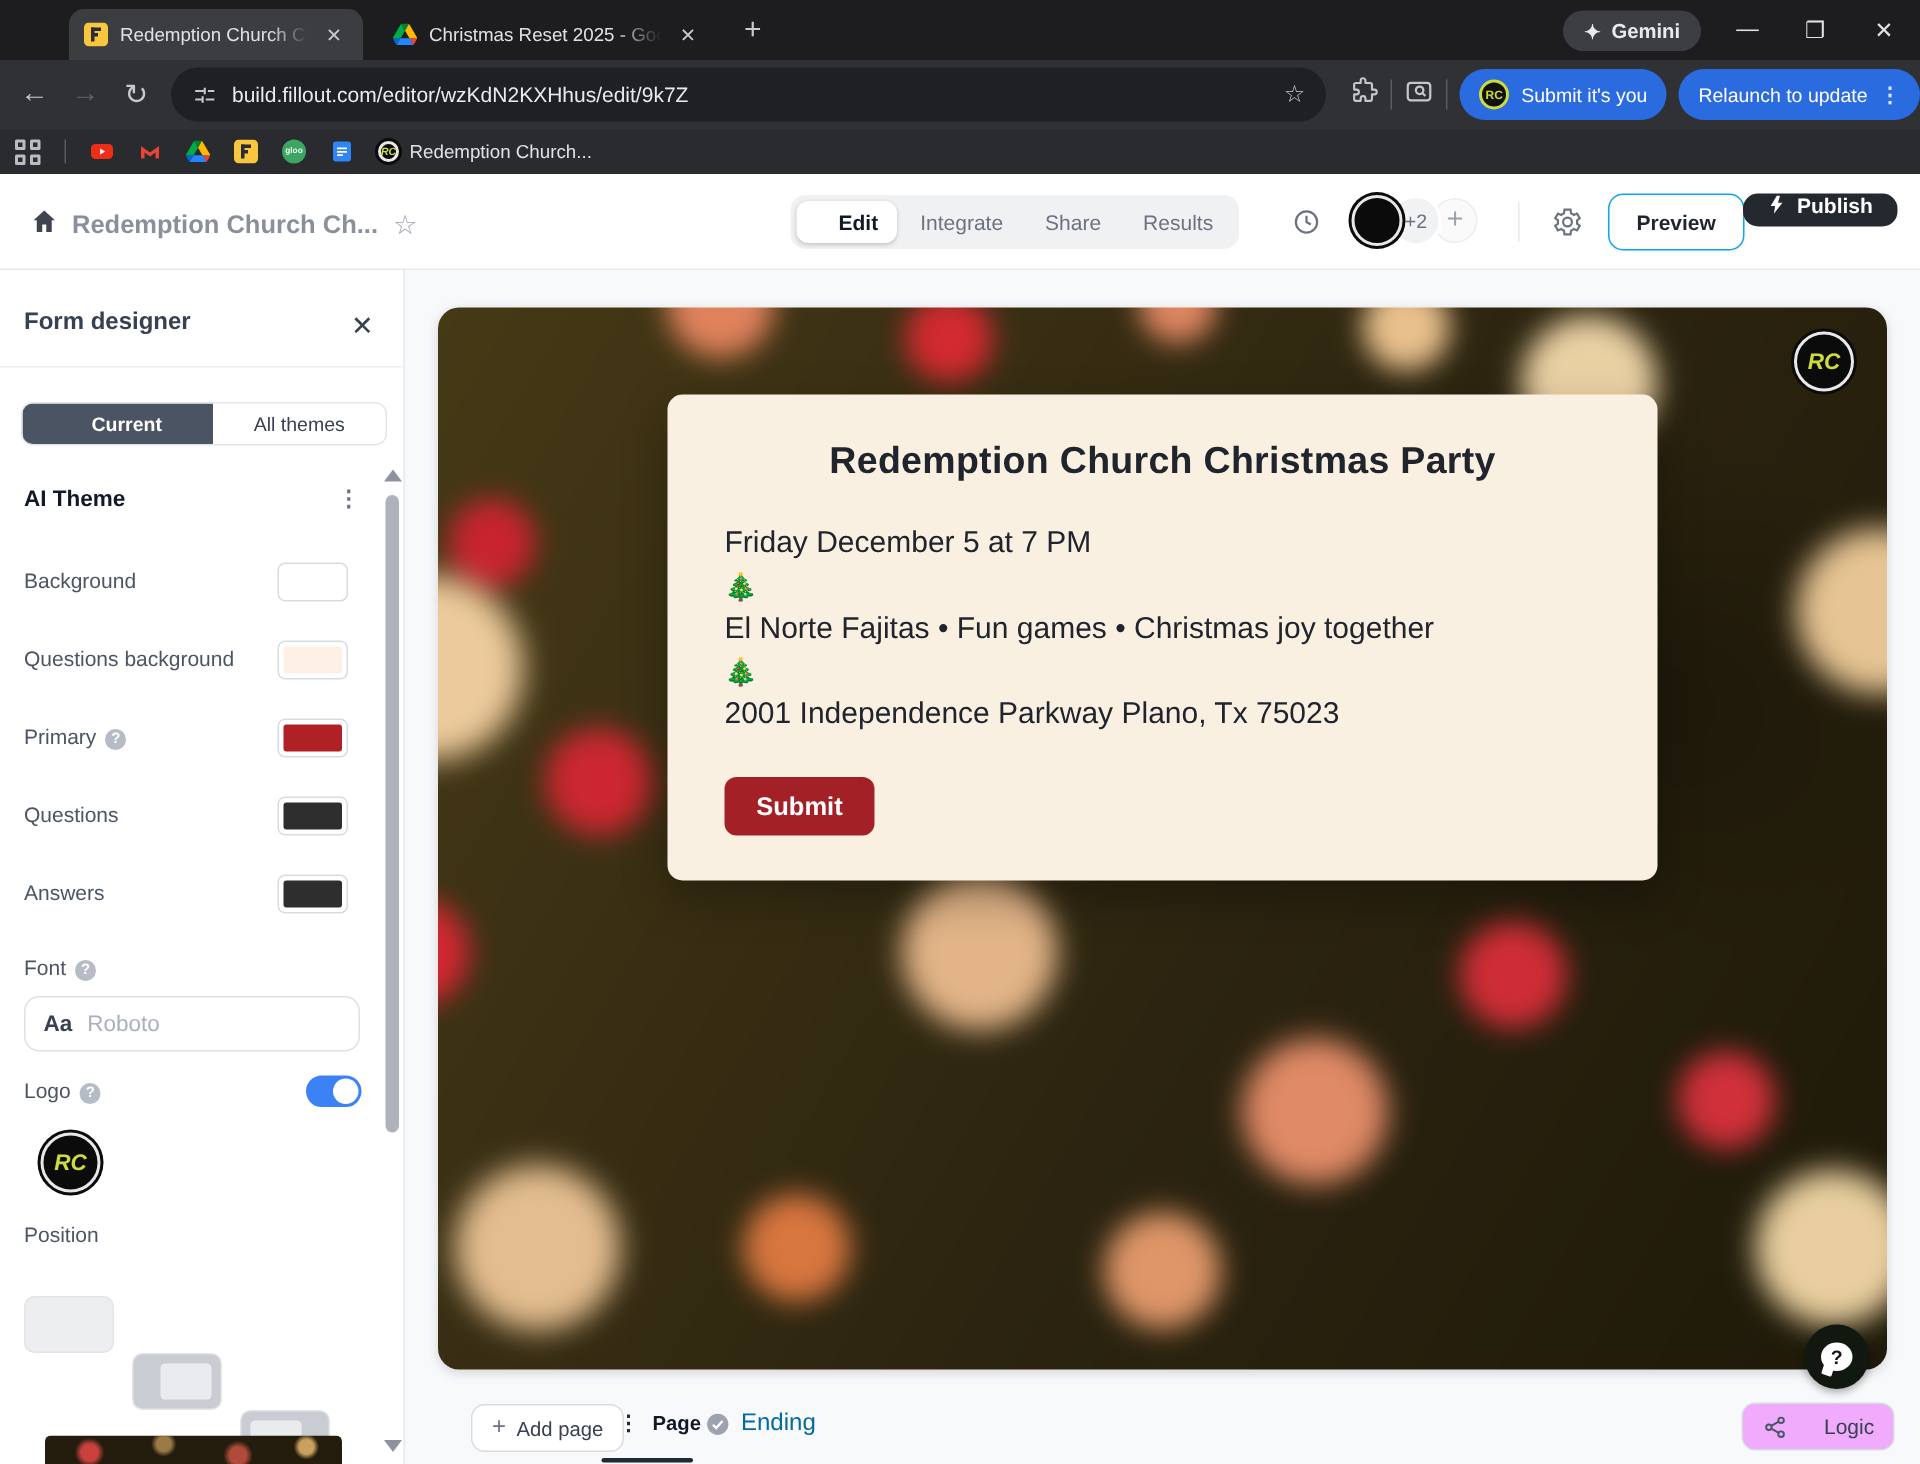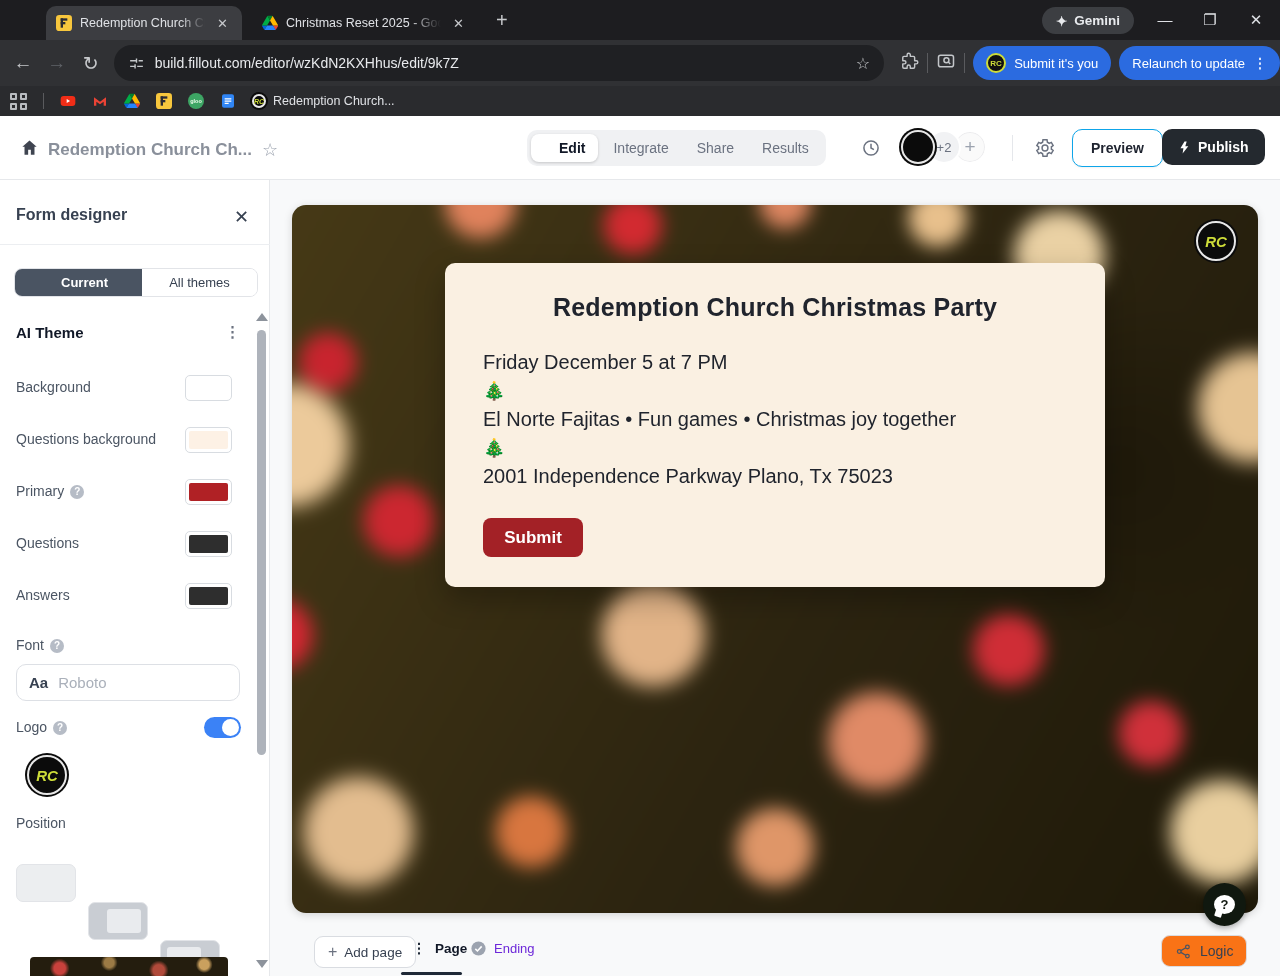--- a/index.html
+++ b/index.html
@@ -43,21 +43,21 @@
   .app-header { left:0; top:116px; width:1280px; height:64px; background:#fff; border-bottom:1px solid #e6e8eb; }
   .form-title { color:#8a909b; font-size:17px; font-weight:700; }
   .hdr-star { color:#9ca3af; font-size:18px; }
   .seg-wrap { display:flex; align-items:center; background:#f0f1f3; border-radius:10px; padding:4px; gap:2px; }
   .seg-tab { font-size:14px; color:#6b7280; padding:6px 13px; border-radius:8px; }
   .seg-tab.active { background:#fff; color:#111827; font-weight:600; box-shadow:0 1px 3px rgba(0,0,0,.18);padding-left:28px; }
   .avatar-plus2 { width:34px; height:34px; border-radius:50%; background:#f1f2f4; border:2px solid #fff; color:#6b7280; font-size:13px; display:flex; align-items:center; justify-content:center; }
   .avatar-add { width:34px; height:34px; border-radius:50%; background:#fafafa; border:2px solid #fff; box-shadow:0 0 0 1px #ececee inset; color:#9ca3af; font-size:19px; display:flex; align-items:center; justify-content:center; }
   .v-sep { width:1px; height:26px; background:#e5e7eb; }
   .btn-preview { display:flex; align-items:center; justify-content:center; background:#fff; border:1px solid #0ea5e9; border-radius:10px; height:38px; padding:0 18px; font-size:14px; font-weight:600; color:#1f2430; box-shadow:0 1px 2px rgba(0,0,0,.05); }
-  .btn-publish { display:flex; align-items:center; justify-content:center; gap:7px; background:#24292f; border-radius:10px; height:36px; padding:0 16px; font-size:14px; font-weight:600; color:#fff; }
+  .btn-publish { display:flex; justify-content:center; gap:7px; background:#24292f; border-radius:10px; height:22px; padding:0 16px; font-size:14px; font-weight:600; color:#fff; }
 
   
   .sidebar { left:0; top:180px; width:270px; height:796px; background:#fff; border-right:1px solid #e6e8eb; }
   .sb-title { font-size:16px; font-weight:700; color:#374151; }
   .sb-close { color:#374151; font-size:18px; }
   .sb-divider { left:0; top:64px; width:270px; height:1px; background:#eceef1; }
   .sb-seg { left:14px; top:88px; width:244px; height:29px; display:flex; border:1px solid #e2e4e8; border-radius:8px; overflow:hidden; }
   .sb-seg > div { flex:1; display:flex; align-items:center; justify-content:center; font-size:13px; }
   .sb-seg .cur { background:#4a5462; color:#fff; font-weight:700;padding-left:12px; }
   .sb-seg .all { background:#fff; color:#374151; }
@@ -121,22 +121,22 @@
   .btn-submit { margin-top:27px; width:100px; height:39px; background:#a32126; color:#fff; font-size:17px; font-weight:700; border:none; border-radius:8px; font-family:"Liberation Sans",sans-serif; }
   .canvas-logo { right:22px; top:16px; width:40px; height:40px; font-size:15px; }
 
   
   .btn-addpage { left:44px; top:756px; height:32px; display:flex; align-items:center; gap:7px; background:#fff; border:1px solid #d9dce1; border-radius:9px; padding:0 13px; font-size:13.5px; color:#374151; }
   .page-tab { left:142px; top:760px; display:flex; align-items:center; gap:9px; }
   .page-kebab { color:#1f2937; font-size:14px; font-weight:700; }
   .page-label { font-size:13.5px; font-weight:700; color:#111827; }
   .page-underline { left:131px; top:792px; width:61px; height:3px; background:#1f2937; border-radius:2px; }
   .ending-tab { left:200px; top:760px; display:flex; align-items:center; gap:7px; }
-  .ending-label { font-size:13px; color:#6d28d9; }
-  .btn-logic { left:891px; top:755px; height:32px; display:flex; align-items:center; gap:8px; background:#f97316; border:1px solid #d9dce1; border-radius:9px; padding:0 13px; font-size:14px; color:#374151; }
+  .ending-label { font-size:16px; color:#0369a1; }
+  .btn-logic { left:891px; top:755px; height:32px; display:flex; align-items:center; gap:24px; background:#f0abfc; border:1px solid #d9dce1; border-radius:9px; padding:0 13px; font-size:14px; color:#374151; }
   .help-fab { left:933px; top:703px; width:43px; height:43px; border-radius:50%; background:#10180f; display:flex; align-items:center; justify-content:center; box-shadow:0 2px 6px rgba(0,0,0,.35); }
   .help-bubble { position:relative; width:21px; height:19px; background:#fff; border-radius:50% 50% 50% 50%; display:flex; align-items:center; justify-content:center; font-size:13px; font-weight:700; color:#10180f; }
   .help-bubble:after { content:""; position:absolute; left:1px; bottom:-3px; width:7px; height:7px; background:#fff; border-radius:1px; transform:rotate(18deg); }
 </style>
 </head>
 <body>
 
 <div id="app">
 
   <div class="abs tabstrip">

